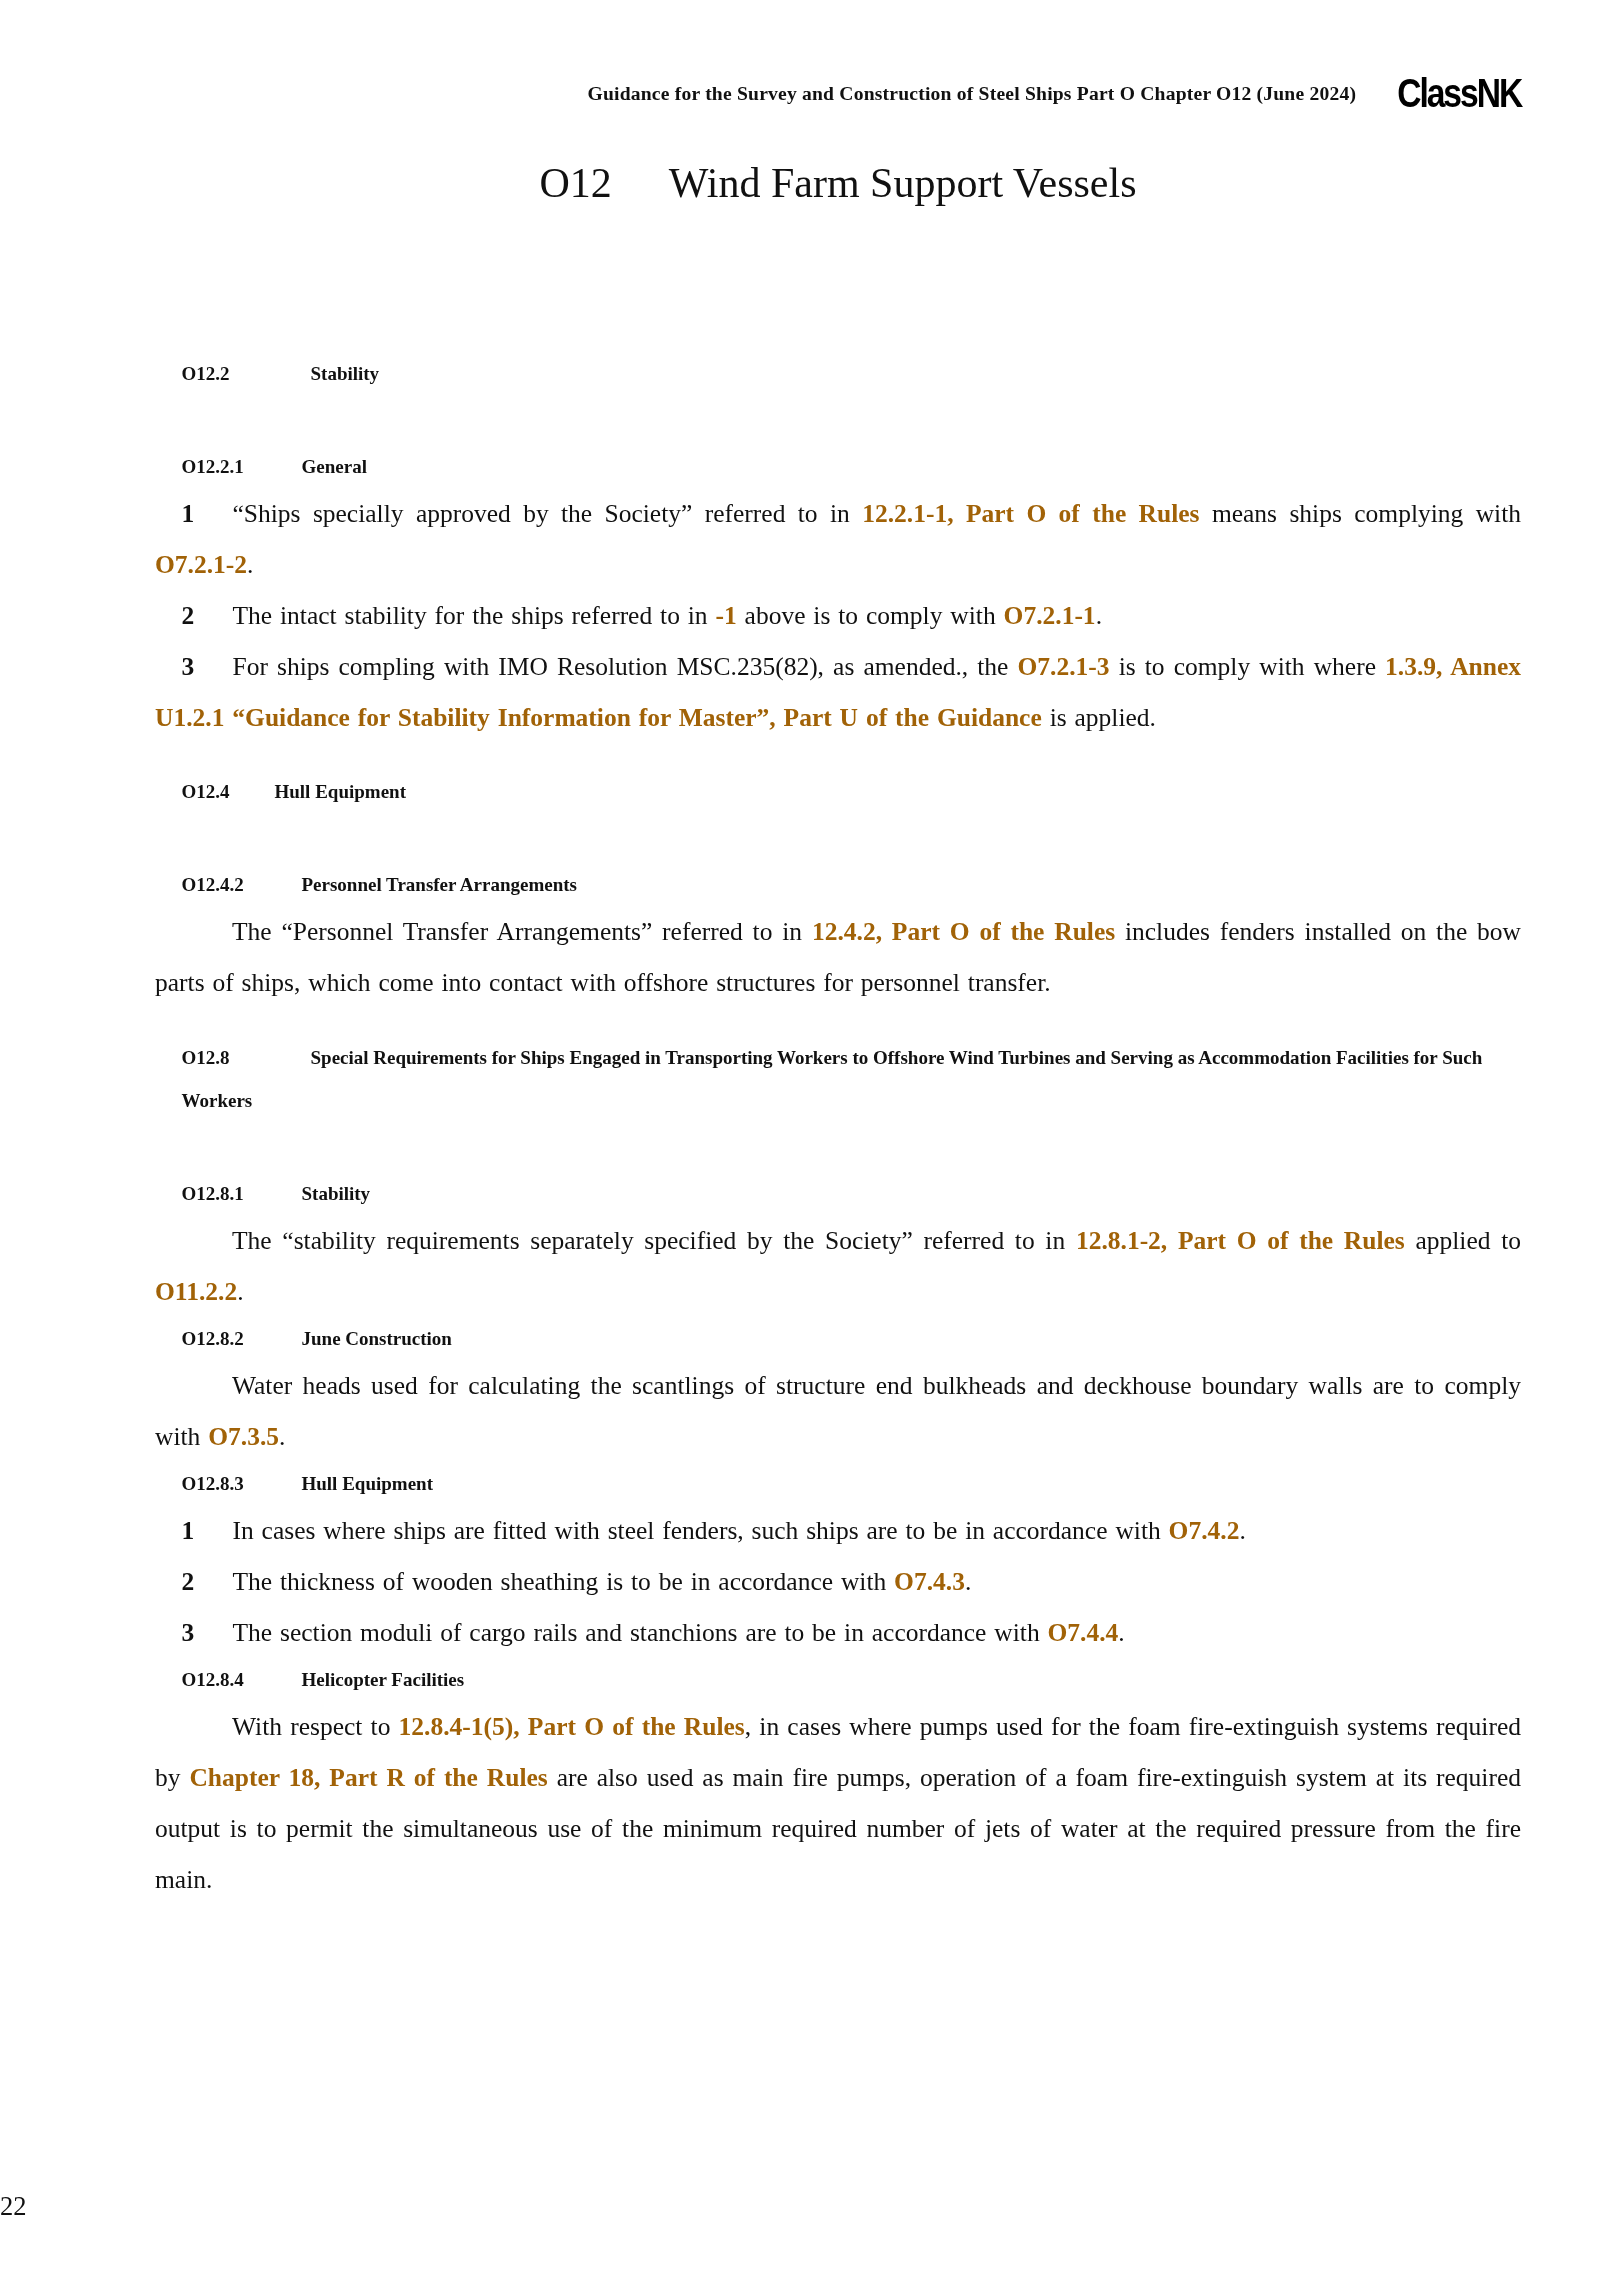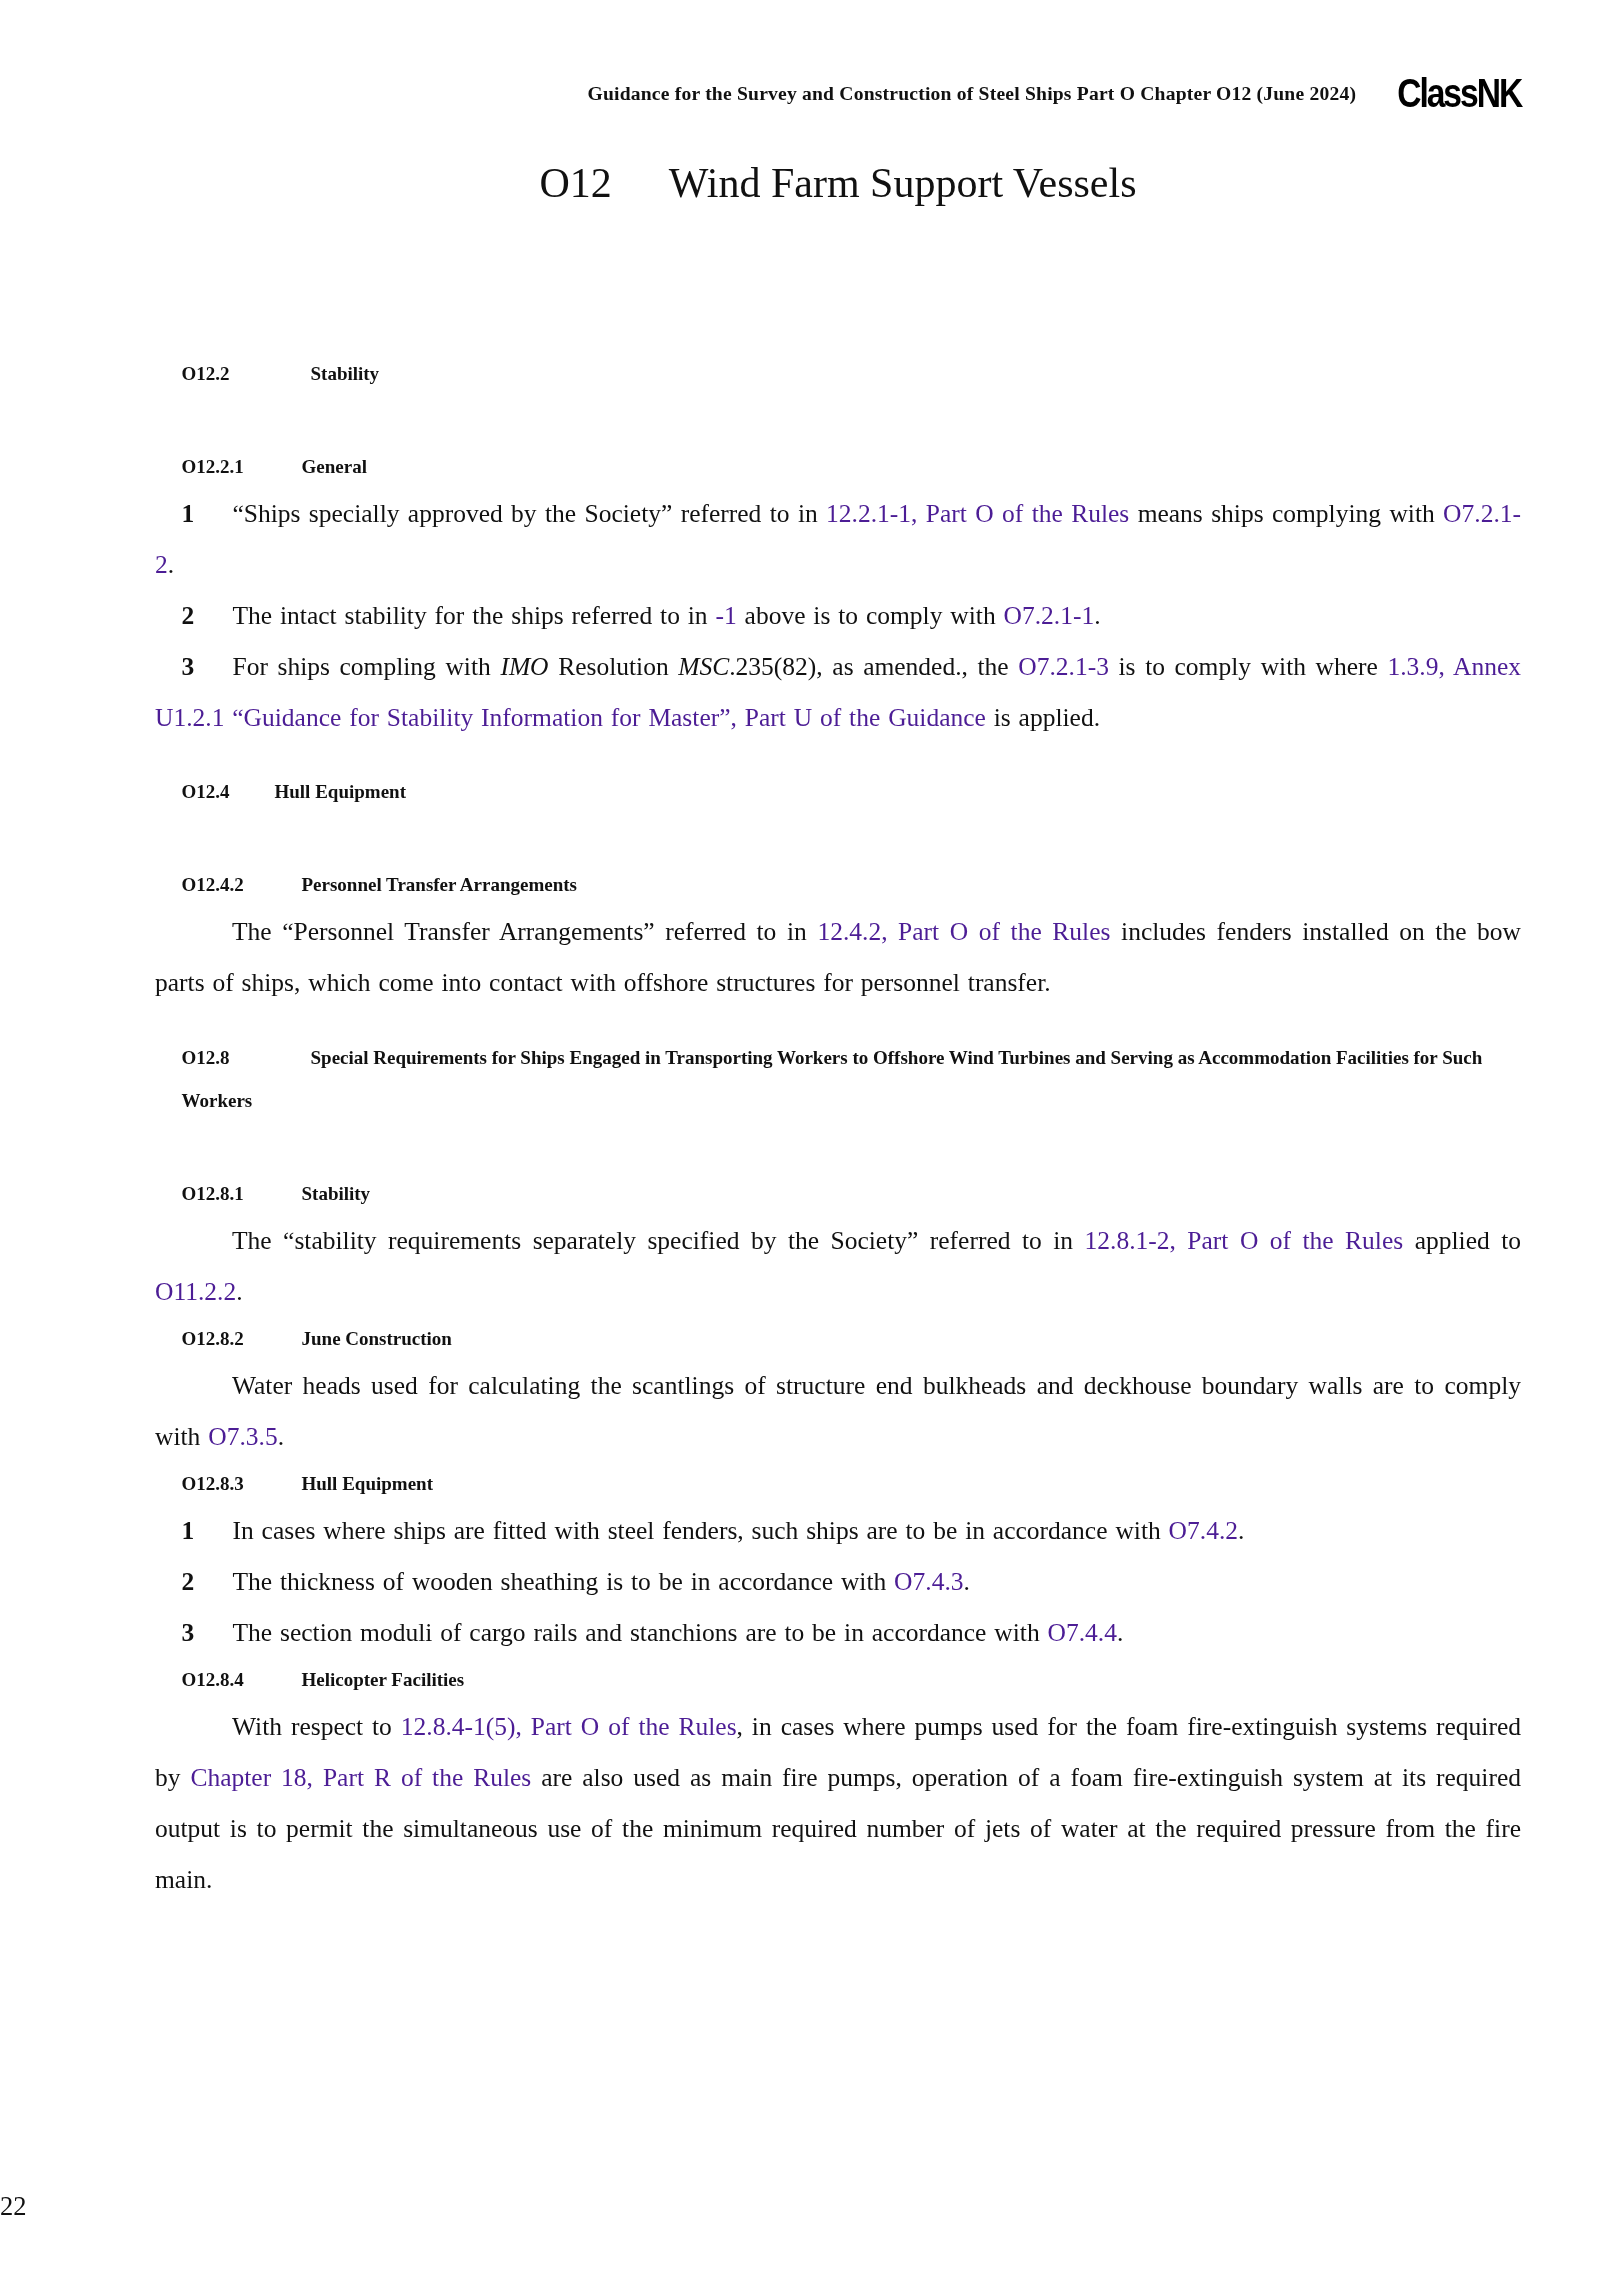--- a/index.html
+++ b/index.html
@@ -39,22 +39,22 @@
     margin:0 0 0 26.5px;text-align:left;
   }
   .heading .hnum{display:inline-block;width:129px;}
   .heading.h2 .hnum{width:120px;}
   .heading.tab-narrow .hnum{width:93px;}
   
   p{margin:0;font-size:25.5px;line-height:51px;text-align:justify;word-spacing:1.5px;}
   p.para{text-indent:77px;}
   p.li{text-indent:26.5px;}
   .linum{font-weight:bold;display:inline-block;width:51px;text-indent:0;}
-  .ref{color:#4c1d95;font-weight:normal;}
-  .it{font-style:italic;margin-top:34px;}
+  .ref{color:#a16207;font-weight:bold;}
+  .it{margin-top:34px;}
   
   .gap-md{margin-top:50px;}
   .gap-lg{margin-top:27.4px;}
   
   .footer{
     position:absolute;left:0;bottom:71px;width:100%;
     text-align:left;font-size:26.5px;color:#111;
   }
 </style>
 </head>

